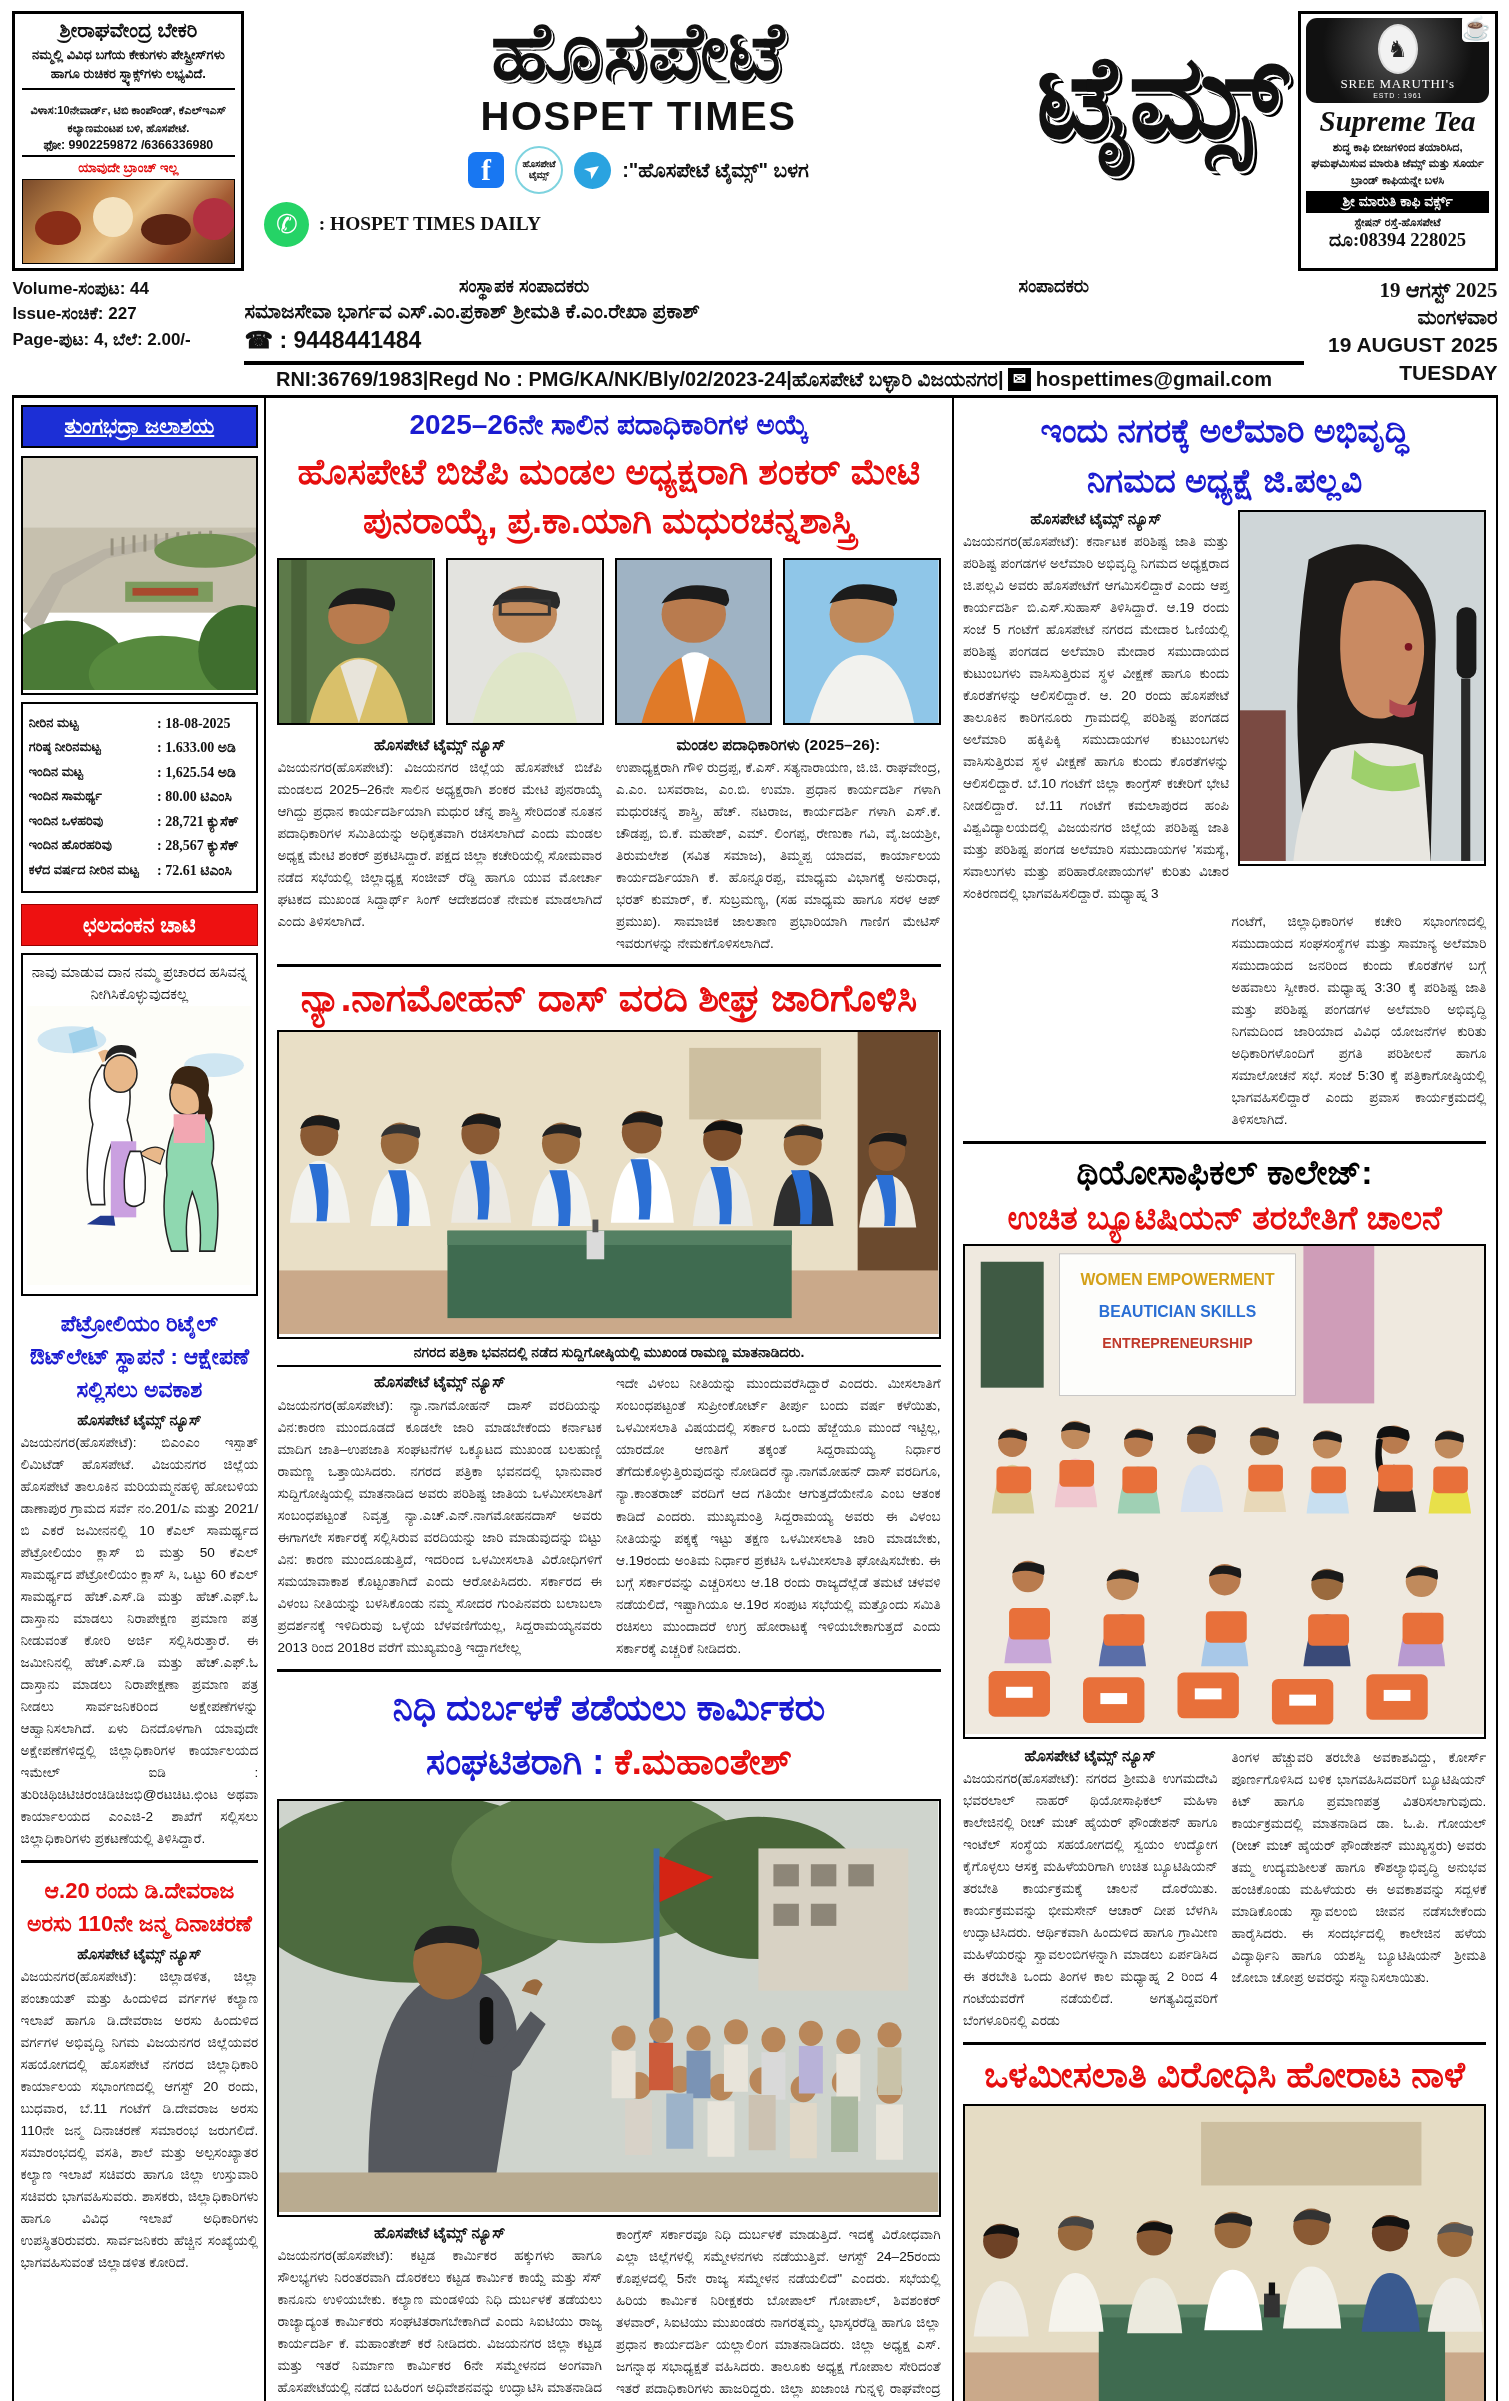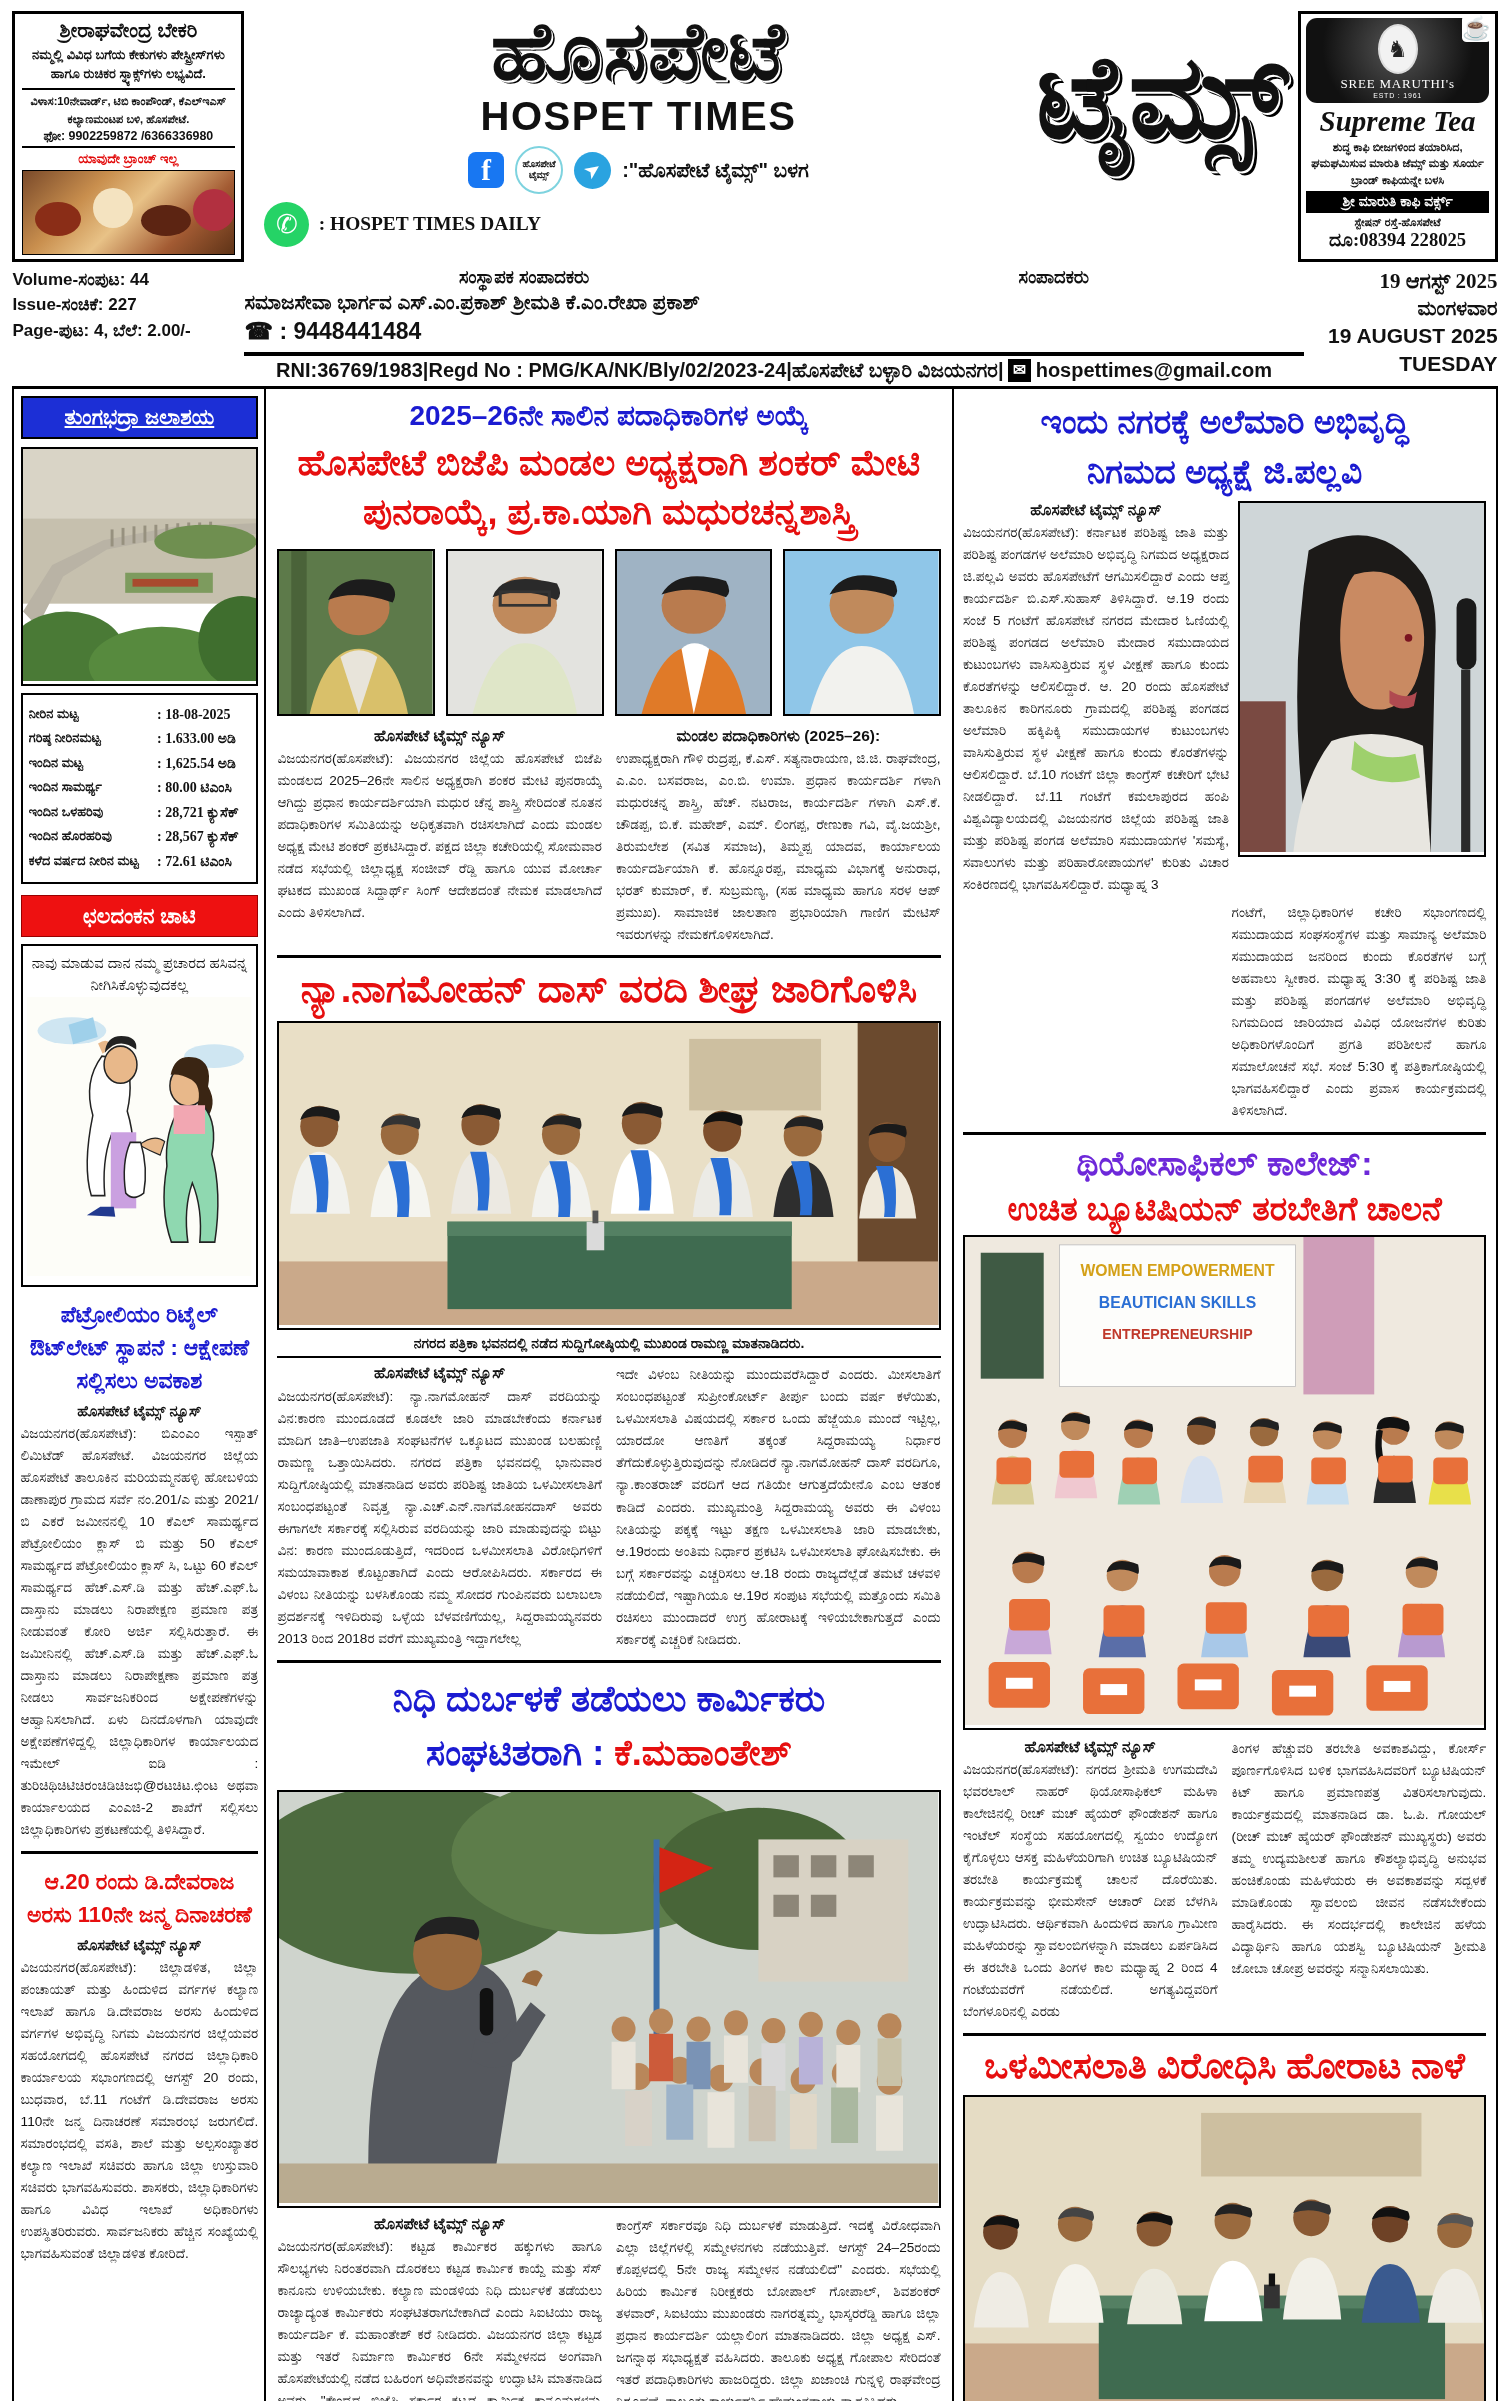--- a/index.html
+++ b/index.html
@@ -4,21 +4,21 @@
 <style>
   * { margin:0; padding:0; box-sizing:border-box; }
   body { background:#888; font-family:"Liberation Sans", sans-serif; }
   .page { width:1510px; min-height:2401px; background:#fff; margin:0 auto; position:relative; padding:11px 12.4px 0 12.4px; color:#111; }
 
   
   .header { display:flex; gap:7.7px; }
   .bakery-ad { width:232px; border:3.1px solid #000; padding:4.6px 6.2px; flex-shrink:0; }
   .bakery-title { font-weight:bold; font-size:20px; text-align:center; }
   .bakery-body { font-size:13px; font-weight:bold; text-align:center; margin-top:3.1px; line-height:1.5; }
-  .bakery-addr { border-top:2.3px solid #000; margin-top:4.6px; padding-top:3px; font-size:11.2px; font-weight:bold; text-align:center; line-height:1.6; }
+  .bakery-addr { border-top:2.3px solid #000; margin-top:4.6px; padding-top:12px; font-size:11.2px; font-weight:bold; text-align:center; line-height:1.6; }
   .bakery-phone { font-size:12.4px; font-weight:bold; text-align:center; }
   .bakery-nobranch { color:#e20a0a; font-weight:bold; text-align:center; font-size:13px; border-top:2.3px solid #000; margin-top:3.1px; padding-top:2.3px;}
   .bakery-photo { height:85px; margin-top:3.1px; border:1.5px solid #000;
      background:linear-gradient(135deg,#7a4a2a 0%, #c98f4e 30%, #e8c287 50%, #a35b33 75%, #5e3317 100%); position:relative; overflow:hidden;}
   .bakery-photo i{position:absolute; border-radius:50%;}
   .mast-center { flex:1; text-align:center; }
   .mast-title-kn { font-size:81px; font-weight:bold; letter-spacing:1.5px; line-height:1.0;
       text-shadow:1.5px 1.5px 0 #fff, -1.5px -1.5px 0 #fff, 3.1px 3.1px 0 #000; }
   .mast-title-en { font-size:40px; font-weight:bold; letter-spacing:1.5px; margin-top:1.5px; font-family:"Liberation Sans",sans-serif; }
   .social-row { display:flex; align-items:center; justify-content:center; gap:11px; margin-top:7.7px; }
@@ -95,21 +95,21 @@
   .subhead { font-weight:bold; font-size:15.5px; text-align:center; margin-bottom:3.1px;}
   .nag-hl { color:#e60f0f; font-size:38px; font-weight:bold; text-align:center; margin:4.6px 0 9.3px 0;}
   .nidhi-hl { font-size:36px; font-weight:bold; text-align:center; line-height:1.5; margin:4.6px 0 9.3px 0;}
   .nidhi-hl .b { color:#1b1bd1; } .nidhi-hl .r { color:#e60f0f; }
 
   
   .pal-hl { color:#1b1bd1; font-size:33px; font-weight:bold; text-align:center; line-height:1.5; margin-bottom:4.6px;}
   .pal-row { display:flex; gap:9.3px; }
   .pal-row .txt { flex:1; }
   .pal-photo { width:248px; flex-shrink:0; }
-  .theo-hl1 { color:#6d28d9; font-size:34px; font-weight:bold; text-align:center; margin-top:3.1px;}
+  .theo-hl1 { color:#000000; font-size:34px; font-weight:bold; text-align:center; margin-top:3.1px;}
   .theo-hl2 { color:#e60f0f; font-size:33px; font-weight:bold; text-align:center; margin:6.2px 0;}
   .ola-hl { color:#e60f0f; font-size:36px; font-weight:bold; text-align:center; margin:7.7px 0;}
   svg text { font-family:"Liberation Sans",sans-serif; }
 </style>
 </head>
 <body>
 
 <div class="page">
 
   <div class="header">

